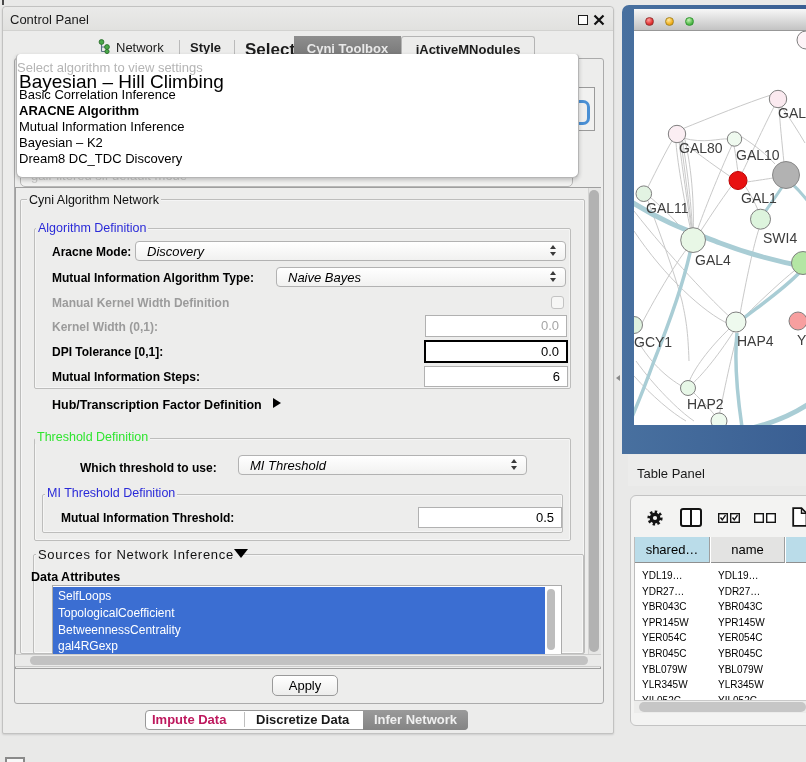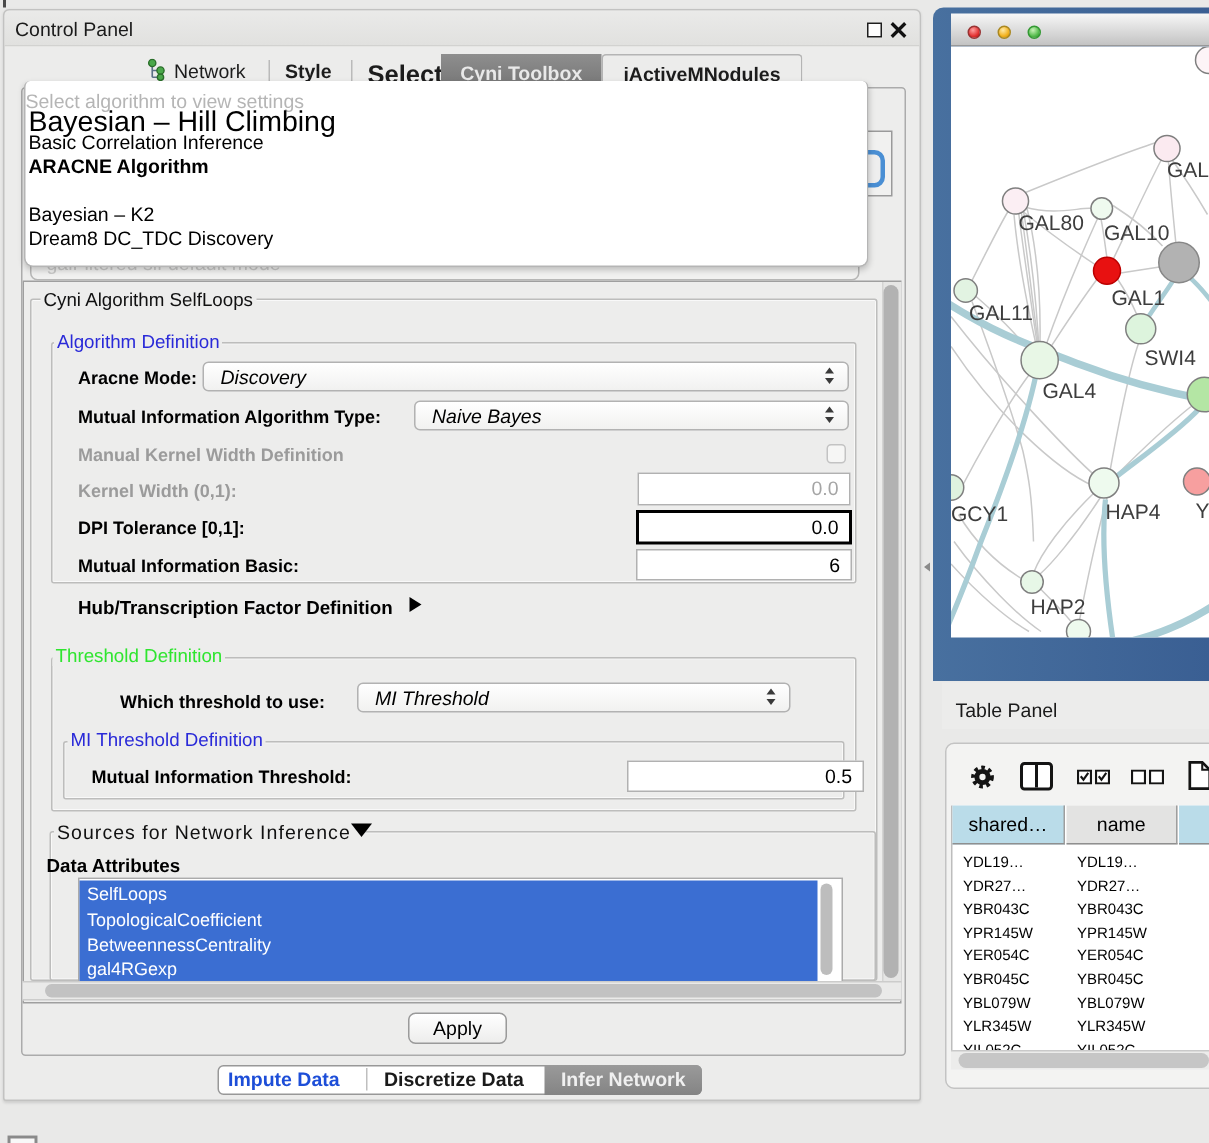--- a/index.html
+++ b/index.html
@@ -45,21 +45,21 @@
 <div class="abs" style="left:401px;top:36px;width:134px;height:25px;border:1px solid #b4b4b4;border-bottom:none;border-radius:3px 3px 0 0;background:#ececeb;text-align:center;font-size:13px;font-weight:bold;line-height:25px;color:#1c1c1c">jActiveMNodules</div>
 
 <div class="abs" style="left:14px;top:58px;width:590px;height:646px;border:1px solid #ababab;border-radius:3px;background:#ededec"></div>
 
 <div class="abs" style="left:15px;top:187px;width:586px;height:482px;border:1px solid #9f9f9f;background:#ededec"></div>
 
 <div class="abs" style="left:588px;top:188px;width:13px;height:466px;background:#e6e6e5;border-left:1px solid #d4d4d3"></div>
 <div class="abs" style="left:589px;top:190px;width:10px;height:462px;background:#b2b2b2;border-radius:5px"></div>
 
 <div class="grp" style="left:20px;top:199px;width:565px;height:455px"></div>
-<div class="glab" style="left:27px;top:193px;color:#111">Cyni Algorithm SelfLoops</div>
+<div class="glab" style="left:27px;top:193px;color:#111">Cyni Algorithm Network</div>
 
 <div class="grp" style="left:34px;top:228px;width:537px;height:161px"></div>
 <div class="glab" style="left:36px;top:221px;color:#2a2ad8">Algorithm Definition</div>
 
 <div class="lbl" style="left:52px;top:245px">Aracne Mode:</div>
 <div class="combo" style="left:135px;top:241px;width:431px;height:20px">
     <span class="ct">Discovery</span>
     <span class="spin">
       <i class="up"></i>
       <i class="dn"></i>
@@ -77,21 +77,21 @@
 
 <div class="lblg" style="left:52px;top:296px">Manual Kernel Width Definition</div>
 <div class="abs" style="left:551px;top:296px;width:13px;height:13px;border:1px solid #c3c3c3;border-radius:3px;background:#f6f6f5"></div>
 
 <div class="lblg" style="left:52px;top:320px">Kernel Width (0,1):</div>
 <div class="tfield" style="left:425px;top:315px;width:142px;height:22px;color:#a5a5a5;line-height:20px">0.0</div>
 
 <div class="lbl" style="left:52px;top:345px">DPI Tolerance [0,1]:</div>
 <div class="tfield" style="left:424px;top:340px;width:144px;height:23px;border:2px solid #000;line-height:19px">0.0</div>
 
-<div class="lbl" style="left:52px;top:370px">Mutual Information Basic:</div>
+<div class="lbl" style="left:52px;top:370px">Mutual Information Steps:</div>
 <div class="tfield" style="left:424px;top:366px;width:144px;height:21px;line-height:19px">6</div>
 
 <div class="lbl" style="left:52px;top:398px;font-size:12.5px">Hub/Transcription Factor Definition</div>
 <div class="abs" style="left:273px;top:398px;width:0;height:0;border-top:5.5px solid transparent;border-bottom:5.5px solid transparent;border-left:8px solid #000"></div>
 
 <div class="grp" style="left:34px;top:438px;width:537px;height:103px"></div>
 <div class="glab" style="left:35px;top:430px;color:#2fe52f">Threshold Definition</div>
 
 <div class="lbl" style="left:80px;top:461px">Which threshold to use:</div>
 <div class="combo" style="left:238px;top:455px;width:289px;height:20px">
@@ -99,21 +99,21 @@
     <span class="spin">
       <i class="up"></i>
       <i class="dn"></i>
     </span>
   </div>
 
 <div class="grp" style="left:42px;top:494px;width:521px;height:39px"></div>
 <div class="glab" style="left:45px;top:486px;color:#2a2ad8">MI Threshold Definition</div>
 
 <div class="lbl" style="left:61px;top:511px">Mutual Information Threshold:</div>
-<div class="tfield" style="left:418px;top:507px;width:158px;height:21px;line-height:19px">0.5</div>
+<div class="tfield" style="left:418px;top:507px;width:144px;height:21px;line-height:19px">0.5</div>
 
 <div class="grp" style="left:33px;top:554px;width:551px;height:100px"></div>
 <div class="glab" style="left:36px;top:547px;color:#111;font-size:13px;letter-spacing:0.7px;padding-right:6px">Sources for Network Inference</div>
 <div class="abs" style="left:234px;top:549px;width:0;height:0;border-left:7.5px solid transparent;border-right:7.5px solid transparent;border-top:9px solid #000"></div>
 
 <div class="lbl" style="left:31px;top:570px;font-size:12.5px">Data Attributes</div>
 
 <div class="abs" style="left:52px;top:585px;width:510px;height:71px;background:#fff;border:1px solid #ababab"></div>
 <div class="abs" style="left:53px;top:587px;width:492px;height:67px;background:#3b6ed2;color:#fff;font-size:12px">
   <div class="abs" style="left:5px;top:2px">SelfLoops</div>
@@ -122,37 +122,38 @@
   <div class="abs" style="left:5px;top:52px">gal4RGexp</div>
 </div>
 <div class="abs" style="left:547px;top:589px;width:8px;height:61px;background:#bdbdbd;border-radius:4px"></div>
 
 <div class="abs" style="left:15px;top:654px;width:586px;height:13px;background:#eaeae9;border-top:1px solid #cccccb;border-bottom:1px solid #cccccb"></div>
 <div class="abs" style="left:30px;top:656px;width:558px;height:9px;background:#c2c2c2;border-radius:5px"></div>
 
 <div class="abs" style="left:272px;top:675px;width:66px;height:21px;background:linear-gradient(#ffffff,#ededec);border:1px solid #9a9a9a;border-radius:5px;text-align:center;font-size:13px;line-height:19px;color:#000">Apply</div>
 
 <div class="abs" style="left:145px;top:710px;width:323px;height:20px;background:#fff;border:1px solid #989898;border-radius:4px"></div>
-<div class="abs" style="left:152px;top:712px;font-size:13px;font-weight:bold;color:#1d4ed8">Impute Data</div>
+<div class="abs" style="left:152px;top:712px;font-size:13px;font-weight:bold;color:#be185d">Impute Data</div>
 <div class="abs" style="left:244px;top:712px;width:1px;height:15px;background:#bfbfbf"></div>
 <div class="abs" style="left:256px;top:712px;font-size:13px;font-weight:bold;color:#1a1a1a">Discretize Data</div>
 <div class="abs" style="left:363px;top:710px;width:105px;height:20px;background:linear-gradient(#9a9a9a,#848484);border-radius:0 4px 4px 0;color:#f0f0f0;text-align:center;font-size:13px;font-weight:bold;line-height:20px">Infer Network</div>
 
 <div class="abs" style="left:20px;top:164px;width:553px;height:23px;border:1px solid #b7b7b6;border-radius:5px;background:#f1f1f0;z-index:30">
     <span style="position:absolute;left:10px;top:3px;font-size:13px;color:#c9c9c8;white-space:nowrap">galFiltered sif default mode</span>
   </div>
 
 <div class="abs" style="left:577px;top:87px;width:18px;height:44px;border:1px solid #9a9a9a;background:#f1f1f0;z-index:40"></div>
 <div class="abs" style="left:570px;top:100px;width:20px;height:25px;border:3px solid #4a8fd4;border-radius:7px;background:#eee;z-index:41"></div>
 
 <div class="abs" style="left:16px;top:54px;width:563px;height:124px;background:#fff;border:1px solid #b5b5b5;border-top:none;border-radius:4px 4px 6px 6px;box-shadow:0 2px 4px rgba(0,0,0,0.22);z-index:50">
   <div class="abs" style="top:6px;width:100%;text-align:left;font-size:13px;color:#b5b5b5">Select algorithm to view settings</div>
   <div class="abs" style="left:2px;top:17px;font-size:19px;color:#000">Bayesian – Hill Climbing</div>
   <div class="abs" style="left:2px;top:33px;font-size:13px;color:#000">Basic Correlation Inference</div>
   <div class="abs" style="left:2px;top:49px;font-size:13px;font-weight:bold;color:#000">ARACNE Algorithm</div>
+  <div class="abs" style="left:2px;top:65px;font-size:13px;color:#000">Mutual Information Inference</div>
   <div class="abs" style="left:2px;top:81px;font-size:13px;color:#000">Bayesian – K2</div>
   <div class="abs" style="left:2px;top:97px;font-size:13px;color:#000">Dream8 DC_TDC Discovery</div>
 </div>
 
 <div class="abs" style="left:616px;top:375px;width:0;height:0;border-top:3px solid transparent;border-bottom:3px solid transparent;border-right:4px solid #8a8a8a"></div>
 
 <div class="abs" style="left:622px;top:5px;width:184px;height:449px;background:linear-gradient(90deg,#48709f,#3a5f93);border-radius:7px 0 0 0"></div>
 <div class="abs" style="left:634px;top:9px;width:172px;height:22px;background:linear-gradient(#f7f7f7,#c3c3c3);border-bottom:1px solid #989898"></div>
 <div class="abs" style="left:645px;top:17px;width:9px;height:9px;border-radius:50%;background:radial-gradient(circle at 38% 30%,#ff9f9f,#e23030 62%,#ad1616);border:0.5px solid #993333"></div>
 <div class="abs" style="left:665px;top:17px;width:9px;height:9px;border-radius:50%;background:radial-gradient(circle at 38% 30%,#ffeaa6,#f2b01b 62%,#bd8708);border:0.5px solid #aa8822"></div>

